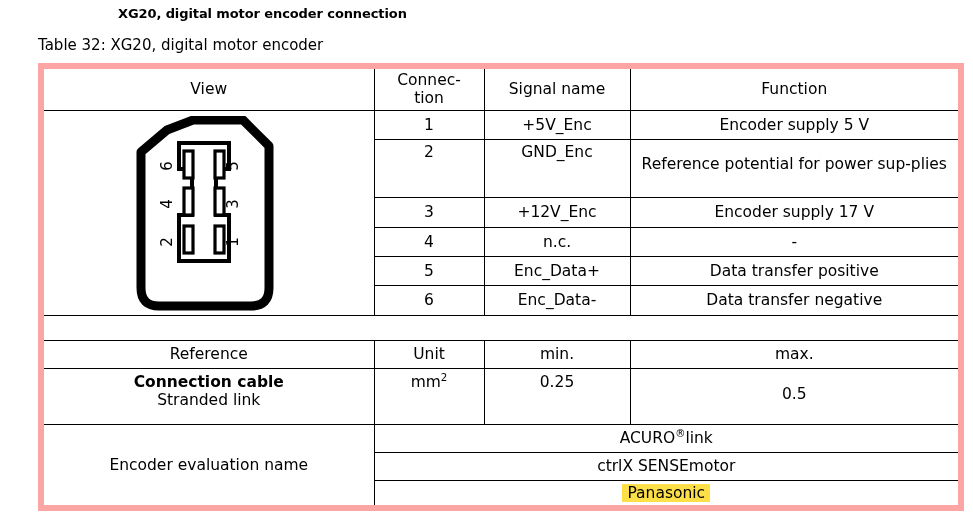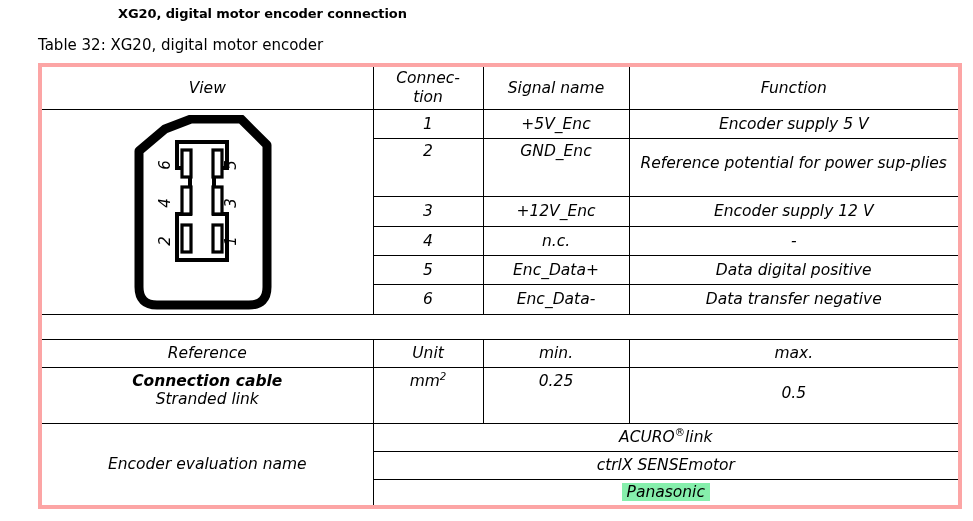--- a/index.html
+++ b/index.html
@@ -47,21 +47,21 @@
   .tbl td, .tbl th {
     border: 1px solid #000000;
     padding: 2px 4px;
     text-align: center;
     vertical-align: middle;
     font-weight: normal;
     line-height: 1.18;
   }
 
   
-  .tbl { border: 4px solid #fca5a5; font-style: italic; }
+  .tbl { border: 6px solid #fca5a5; }
 
   .col-view   { width: 333px; }
   .col-conn   { width: 110px; }
   .col-signal { width: 146px; }
   .col-func   { width: 331px; }
 
   .hdr { height: 44px; }
   .r-tall { height: 56px; }
   .r-norm { height: 28px; }
 
@@ -169,31 +169,31 @@
       <td style="vertical-align:top;padding-top:3px">2</td>
       <td style="vertical-align:top;padding-top:3px">GND_Enc</td>
       <td style="vertical-align:top;padding-top:15px">
         <span>Reference potential for power sup-plies</span>
       </td>
     </tr>
 
     <tr class="r-norm">
       <td>3</td>
       <td>+12V_Enc</td>
-      <td>Encoder supply 12 V</td>
+      <td>Encoder supply 17 V</td>
     </tr>
     <tr class="r-norm">
       <td>4</td>
       <td>n.c.</td>
       <td>-</td>
     </tr>
     <tr class="r-norm">
       <td>5</td>
       <td>Enc_Data+</td>
-      <td>Data digital positive</td>
+      <td>Data transfer positive</td>
     </tr>
     <tr class="r-norm">
       <td>6</td>
       <td>Enc_Data-</td>
       <td>Data transfer negative</td>
     </tr>
 
     <tr class="spacer">
       <td colspan="4"></td>
     </tr>
@@ -221,18 +221,18 @@
       <td class="lbl-cell" rowspan="3">Encoder evaluation name</td>
       <td colspan="3">
         <span>ACURO</span><sup>®</sup><span>link</span>
       </td>
     </tr>
     <tr class="r-norm">
       <td colspan="3">ctrlX SENSEmotor</td>
     </tr>
     <tr class="r-norm">
       <td colspan="3">
-        <span class="hl" style="background: #86efac;">Panasonic</span>
+        <span class="hl" style="background: #fde047;">Panasonic</span>
       </td>
     </tr>
 
   </tbody>
 </table>
 
 </body></html>

